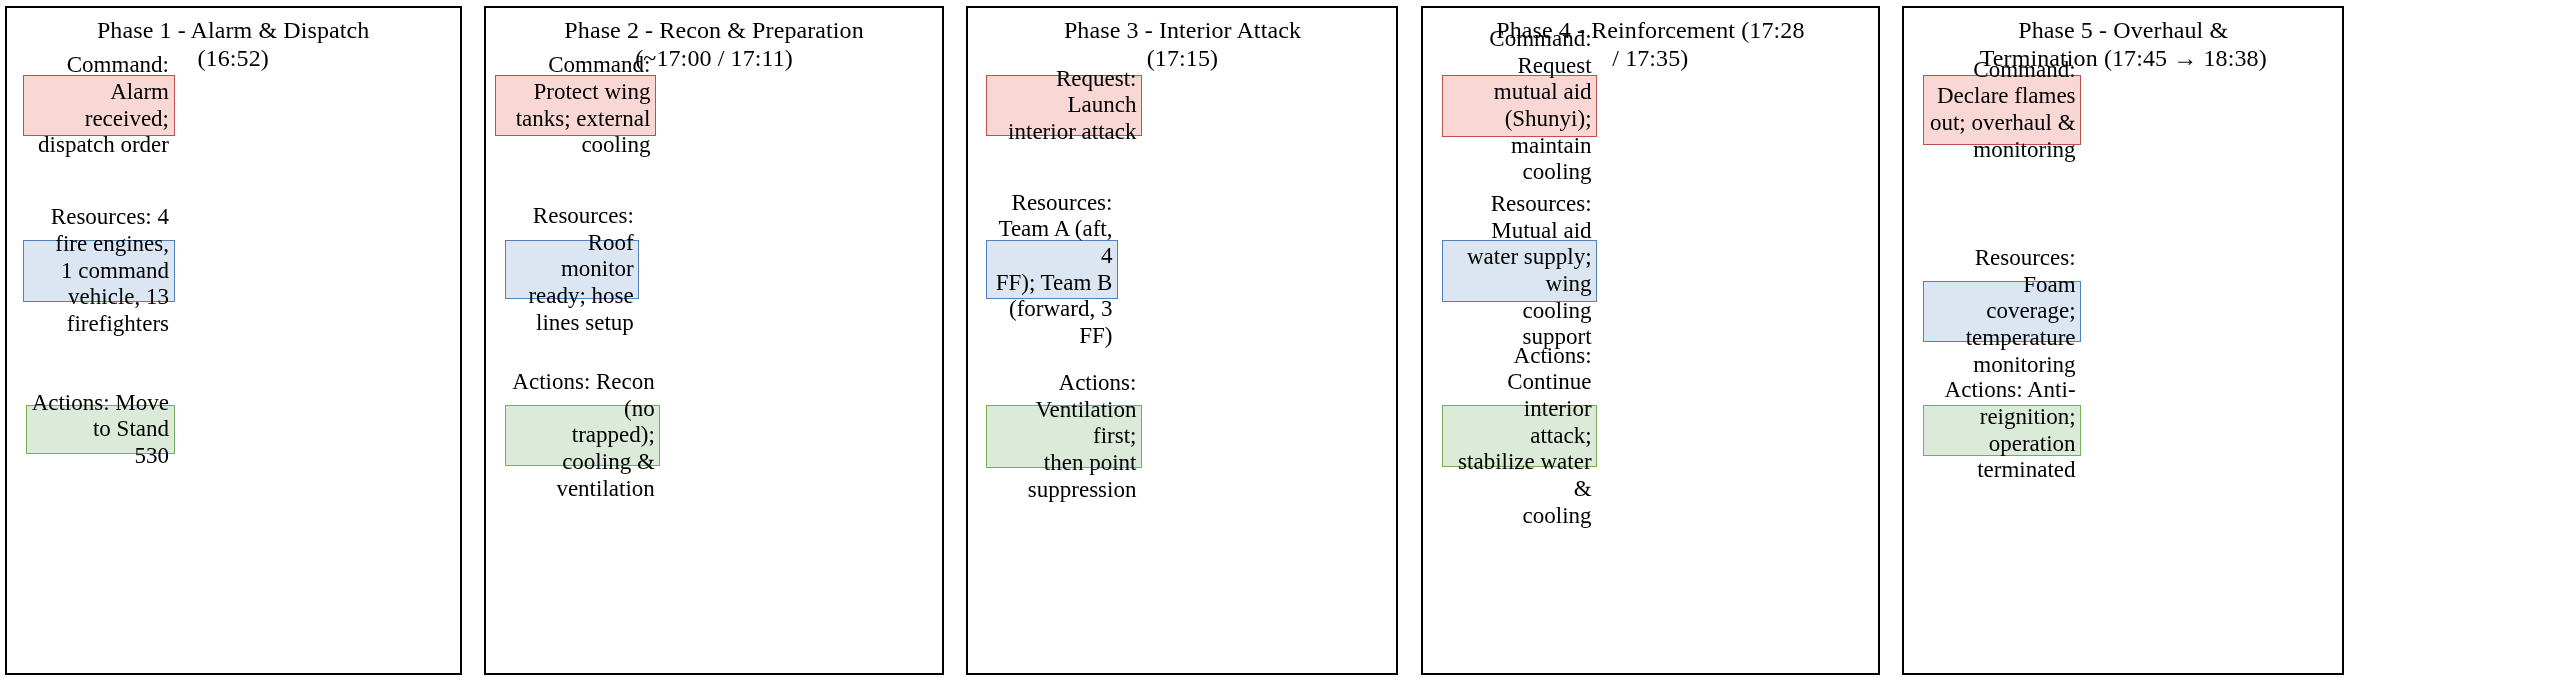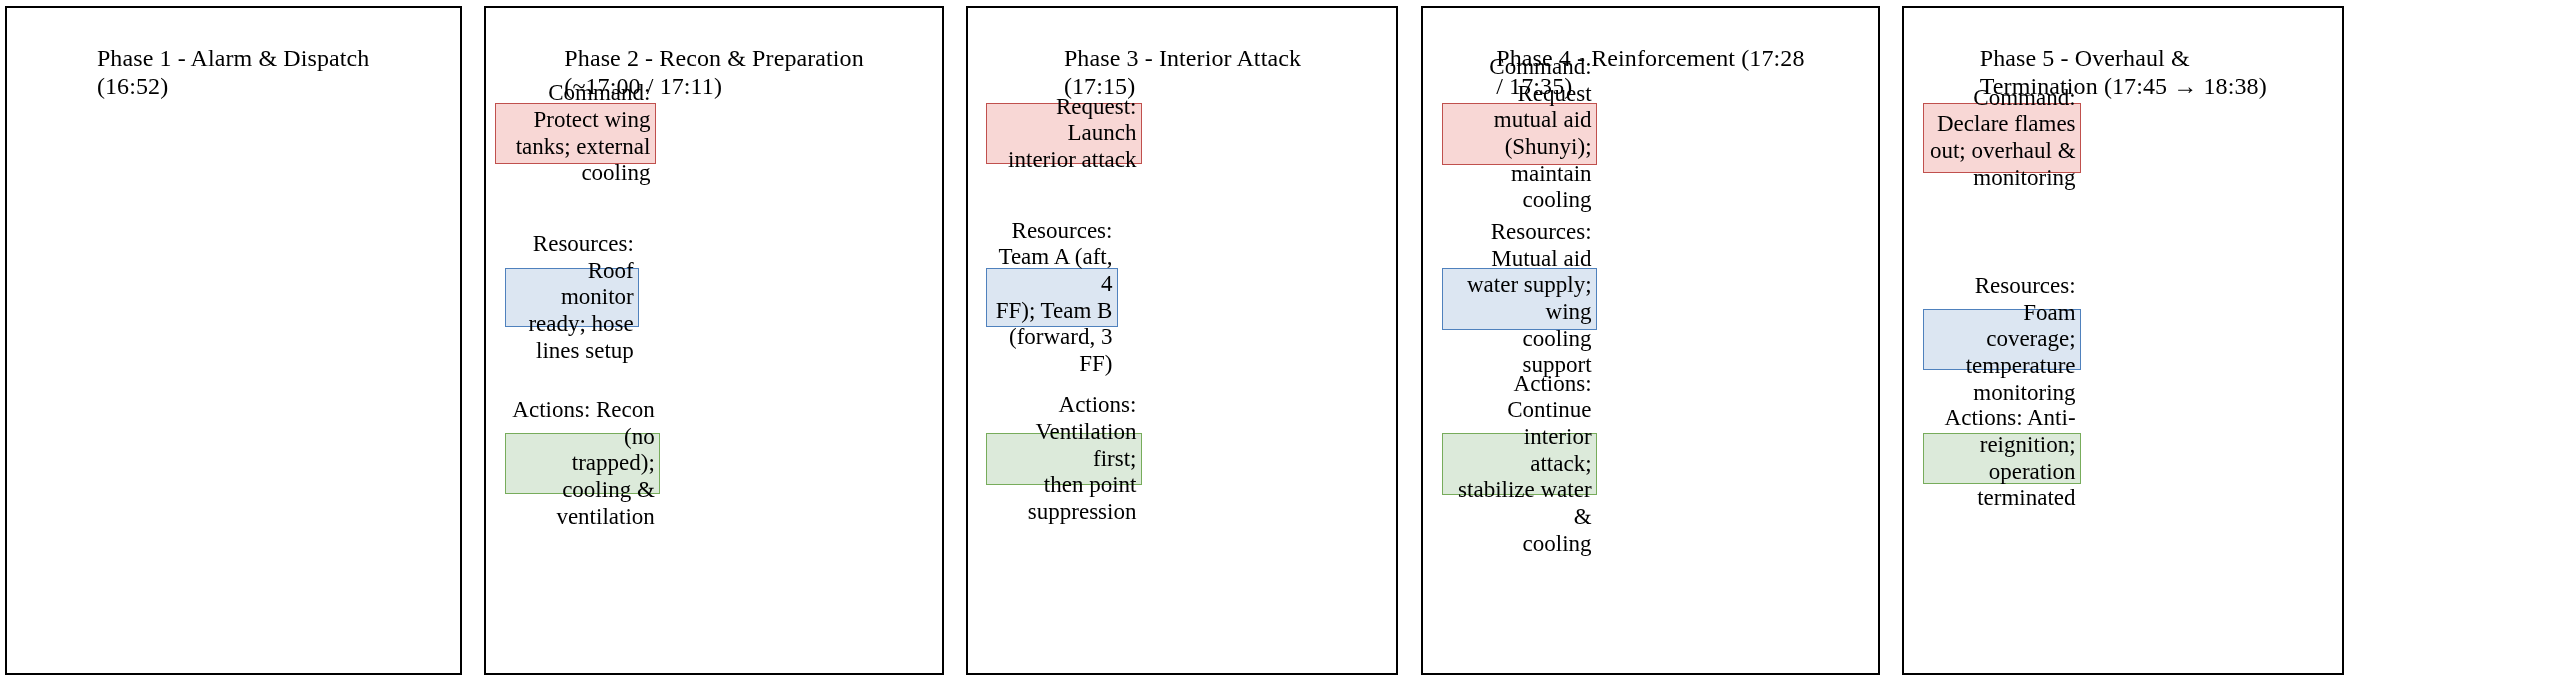--- a/index.html
+++ b/index.html
@@ -33,29 +33,28 @@
     padding:8.2px 0 5.9px 0;
   }
   .phase-1{flex:0 0 457px;}
   .phase-2{flex:0 0 460px;}
   .phase-3{flex:0 0 432px;}
   .phase-4{flex:0 0 459px;}
   .phase-5{flex:0 0 (auto);}
   .phase-5{flex:0 0 442px;}
 
   .phase-title{
-    text-align:left;
+    text-align:center;
     font-size:24px;
     line-height:1.18;
     letter-spacing:0.1px;
     padding:0 7px;
     white-space:pre-line;
     min-height:59px;
     box-sizing:border-box;
-    margin-top:28px;
   }
 
   .slots{
     position:relative;
     flex:1 1 auto;
     width:100%;
   }
 
   .node{
     position:absolute;
@@ -111,20 +110,29 @@
       <line x1="2556" y1="348" x2="2634" y2="348"></line>
       <line x1="3414" y1="348" x2="3492" y2="348"></line>
     </g>
   </svg>
 
   <div class="phase-row">
 
     <div class="phase phase-1">
       <div class="phase-title">Phase 1 - Alarm &amp; Dispatch
 (16:52)</div>
+      <div class="slots">
+        <div class="node cmd row-cmd" style="left:16px;width:152px;height:61px;">Command: Alarm
+received; dispatch order</div>
+        <div class="node res row-res" style="left:16px;width:152px;height:62px;">Resources: 4 fire engines,
+1 command vehicle, 13
+firefighters</div>
+        <div class="node act row-act" style="left:19px;width:149px;height:49px;">Actions: Move to Stand
+530</div>
+      </div>
     </div>
 
     <div class="phase phase-2">
       <div class="phase-title">Phase 2 - Recon &amp; Preparation
 (~17:00 / 17:11)</div>
       <div class="slots">
         <div class="node cmd row-cmd" style="left:9px;width:161px;height:61px;">Command: Protect wing
 tanks; external cooling</div>
         <div class="node res row-res" style="left:19.4px;width:134px;height:59px;">Resources: Roof monitor
 ready; hose lines setup</div>
@@ -136,21 +144,21 @@
 
     <div class="phase phase-3">
       <div class="phase-title">Phase 3 - Interior Attack
 (17:15)</div>
       <div class="slots">
         <div class="node cmd row-cmd" style="left:17.7px;width:156px;height:61px;">Request: Launch
 interior attack</div>
         <div class="node res row-res" style="left:17.7px;width:132px;height:59px;">Resources: Team A (aft, 4
 FF); Team B (forward, 3
 FF)</div>
-        <div class="node act row-act" style="left:17.7px;width:156px;height:52px;">Actions: Ventilation first;
+        <div class="node act row-act" style="left:17.7px;width:156px;height:63px;">Actions: Ventilation first;
 then point suppression</div>
       </div>
     </div>
 
     <div class="phase phase-4">
       <div class="phase-title">Phase 4 - Reinforcement (17:28
 / 17:35)</div>
       <div class="slots">
         <div class="node cmd row-cmd" style="left:19.4px;width:155px;height:62px;">Command: Request
 mutual aid (Shunyi);

